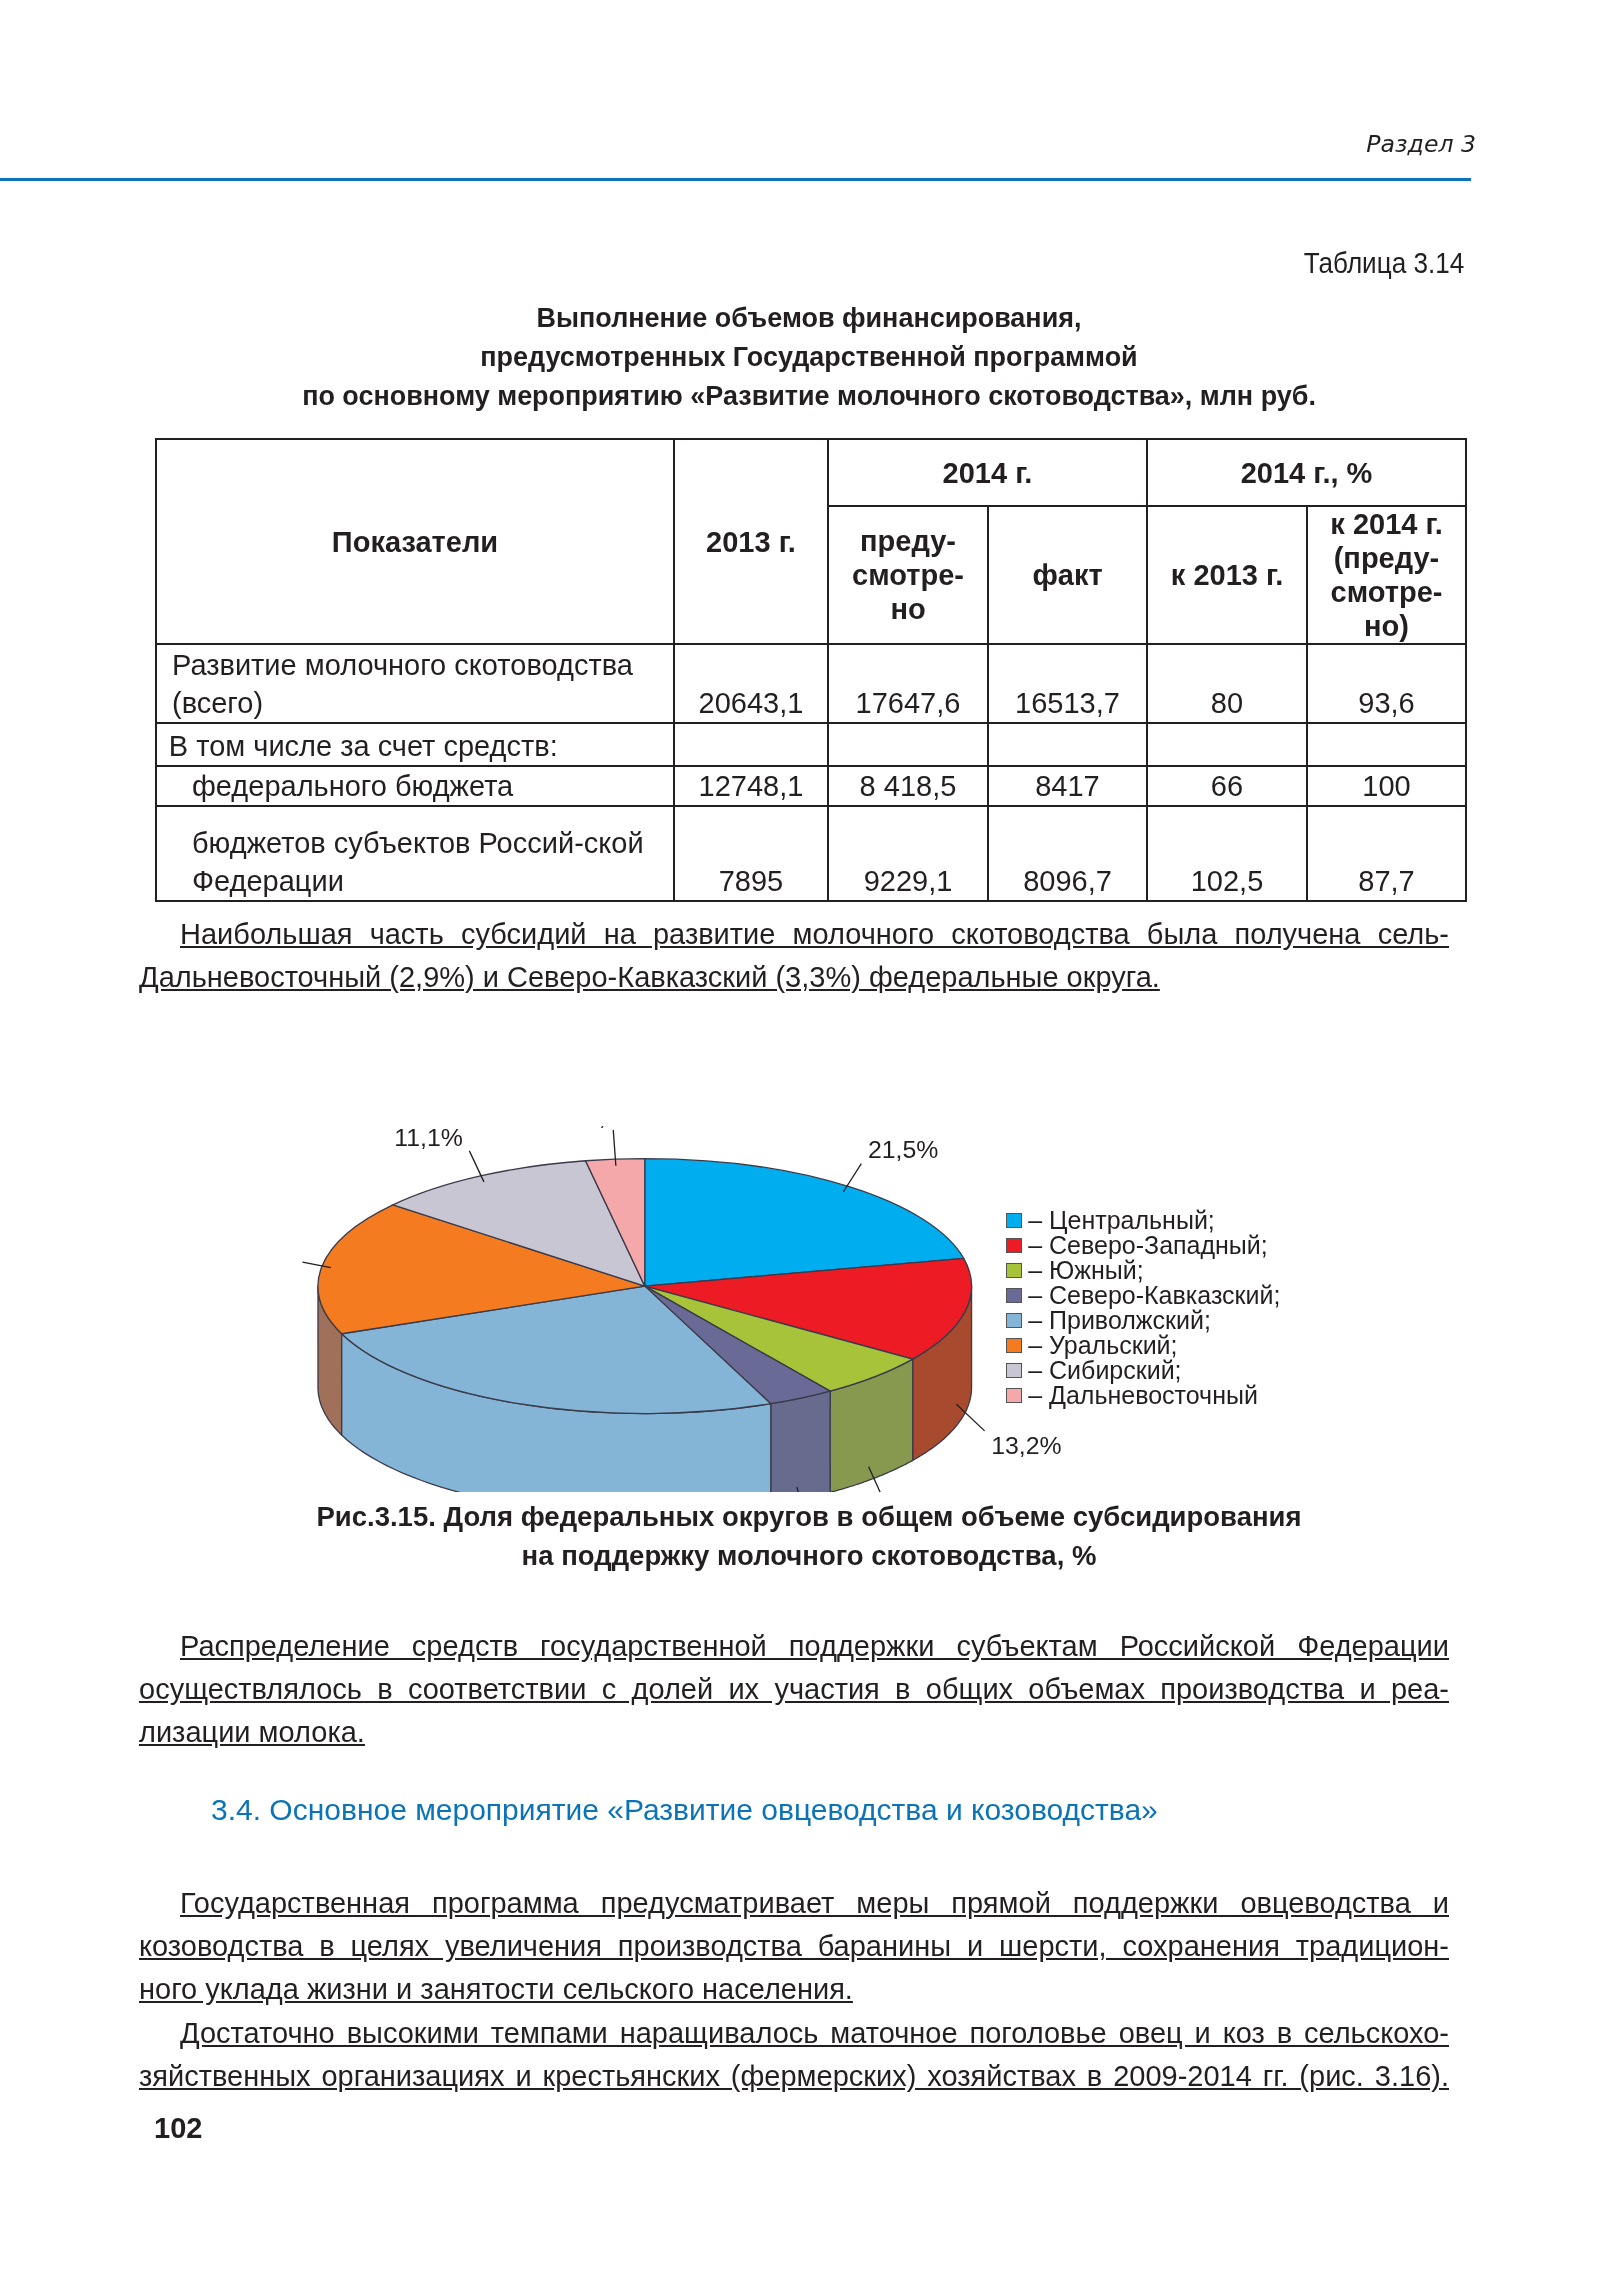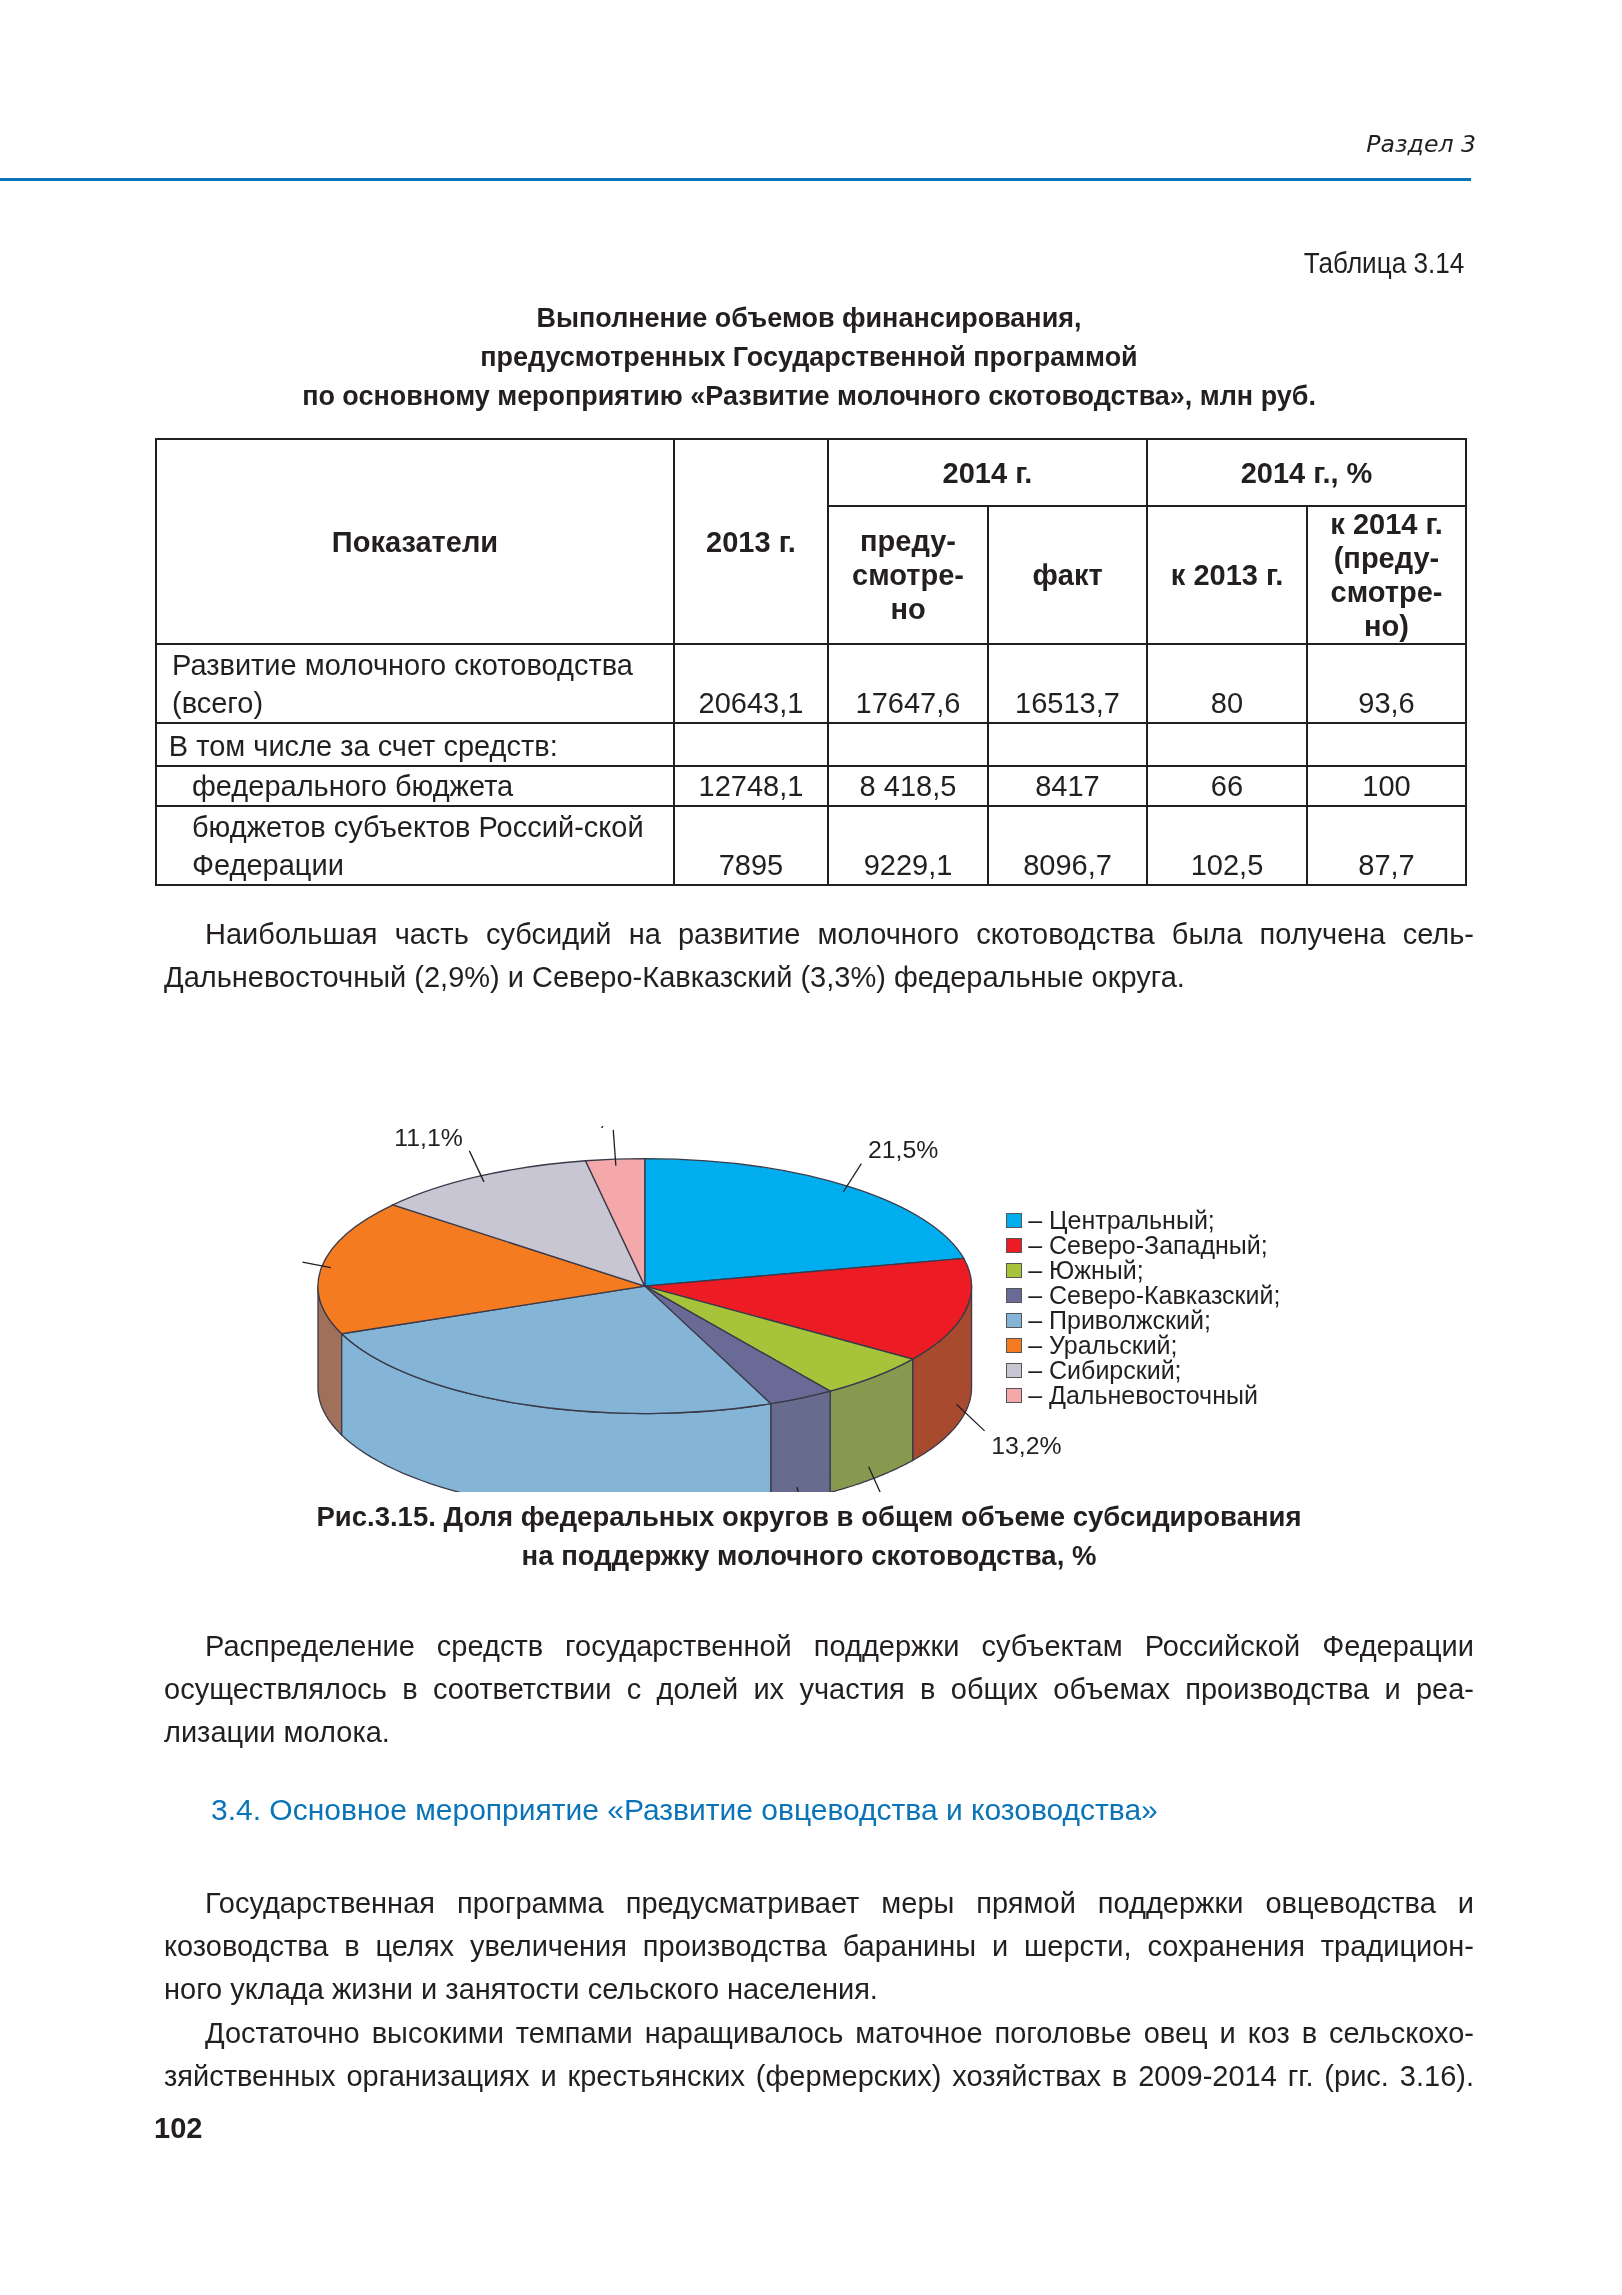--- a/index.html
+++ b/index.html
@@ -14,21 +14,21 @@
   .table-title { left: 154px; width: 1310px; top: 298px; text-align: center; font-weight: bold; font-size: 27.5px; line-height: 39px; transform: scaleX(0.98); }
 
   table.data { position: absolute; left: 155px; top: 438px; width: 1309px; border-collapse: collapse; table-layout: fixed; font-size: 29px; }
   table.data td, table.data th { border: 2px solid #231f20; padding: 0 15px; }
   table.data th { font-weight: bold; text-align: center; line-height: 34px; }
   table.data td { line-height: 38px; vertical-align: bottom; }
   table.data td.num { text-align: center; }
   td.ind1 { padding-left: 11.8px !important; }
   td.ind2 { padding-left: 35px !important; }
 
-  .para { left: 164px; width: 1310px; font-size: 29px; line-height: 43px; text-align: justify; text-indent: 41px; }
+  .para { left: 139px; width: 1310px; font-size: 29px; line-height: 43px; text-align: justify; text-indent: 41px; text-decoration: underline; }
   .para .ln { display: block; text-align-last: justify; }
   .para .ln.last { text-align-last: left; }
 
   .chart-wrap { left: 301px; top: 1126px; width: 1047px; height: 366px; }
   .fig-caption { left: 154px; width: 1310px; top: 1497px; text-align: center; font-weight: bold; font-size: 27.5px; line-height: 39px; }
 
   .section-head { left: 194px; top: 1793px; font-weight: normal; font-size: 30px; color: #0b74b8; margin-left: 17px; }
   .page-num { left: 154px; top: 2112px; font-weight: bold; font-size: 29px; }
 
   .legend { left: 1006px; top: 1208px; font-size: 25px; line-height: 25px; }
@@ -92,21 +92,21 @@
     <td class="num"></td>
   </tr>
   <tr style="height:28px">
     <td class="ind2">федерального бюджета</td>
     <td class="num">12748,1</td>
     <td class="num">8 418,5</td>
     <td class="num">8417</td>
     <td class="num">66</td>
     <td class="num">100</td>
   </tr>
-  <tr style="height:79px">
+  <tr style="height:95px">
     <td class="ind2">бюджетов субъектов Россий-ской Федерации</td>
     <td class="num">7895</td>
     <td class="num">9229,1</td>
     <td class="num">8096,7</td>
     <td class="num">102,5</td>
     <td class="num">87,7</td>
   </tr>
 </tbody>
   </table>
 

